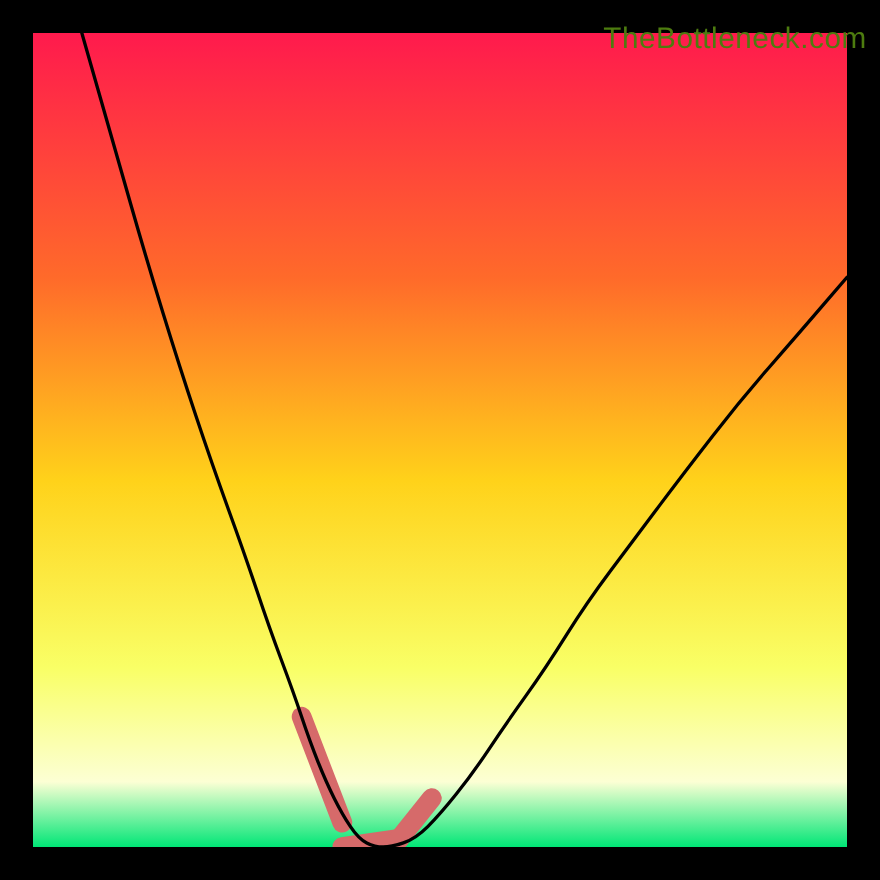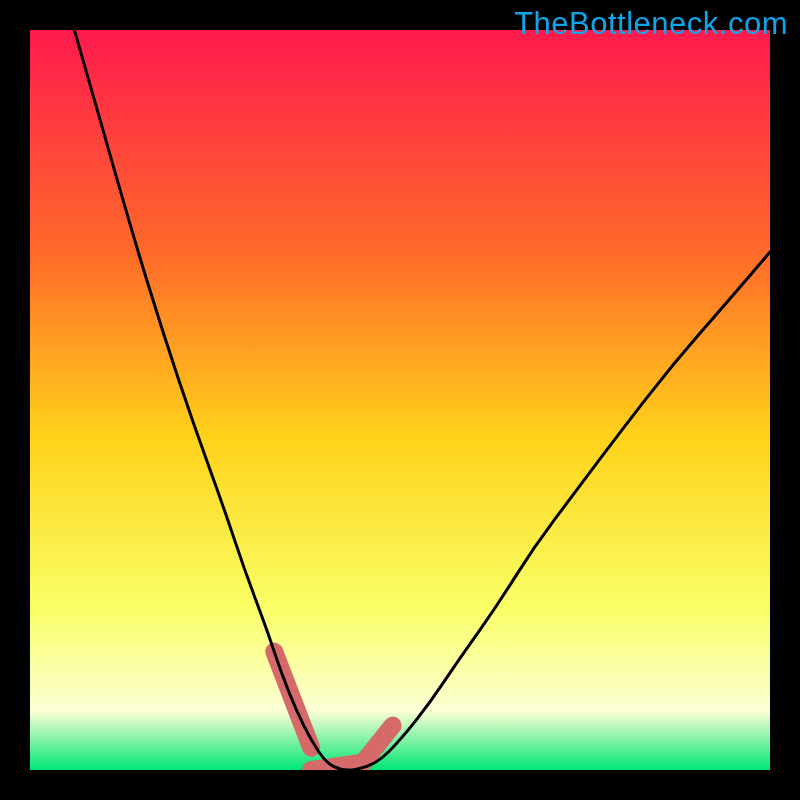--- a/index.html
+++ b/index.html
@@ -7,24 +7,24 @@
     padding: 0;
     width: 800px;
     height: 800px;
     background: #000;
     font-family: Arial, Helvetica, sans-serif;
     position: relative;
     overflow: hidden;
   }
   .watermark {
     position: absolute;
-    top: 6px;
+    top: 20px;
     right: 12px;
-    color: #0ea5e9;
-    font-size: 31px;
+    color: #4d7c0f;
+    font-size: 27px;
     letter-spacing: 0.5px;
     z-index: 5;
     user-select: none;
   }
   .frame {
     position: absolute;
     left: 30px;
     top: 30px;
     width: 740px;
     height: 740px;

